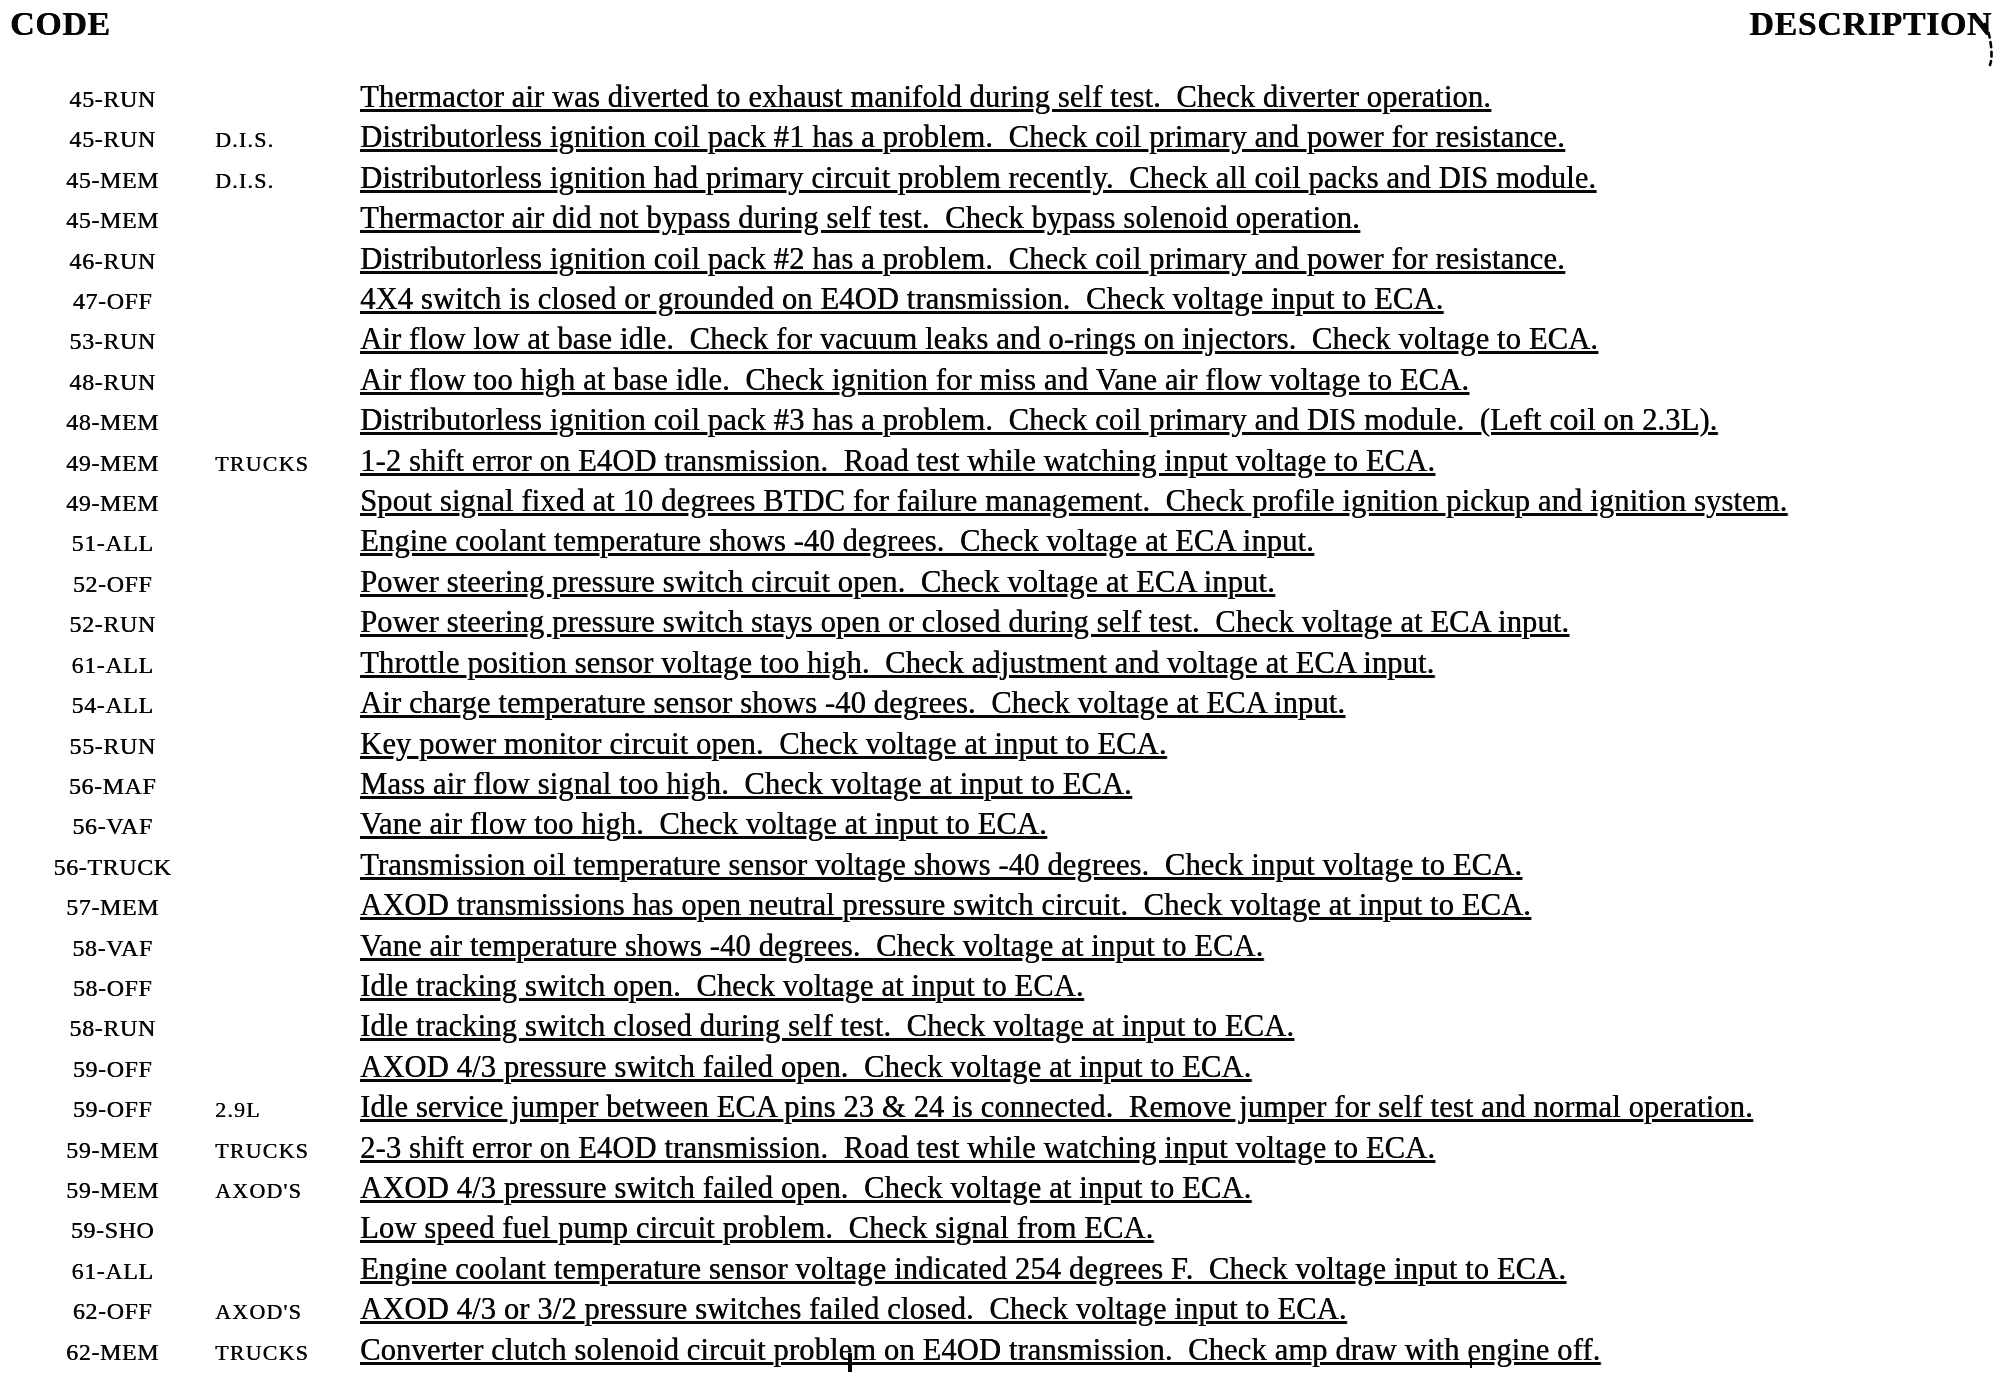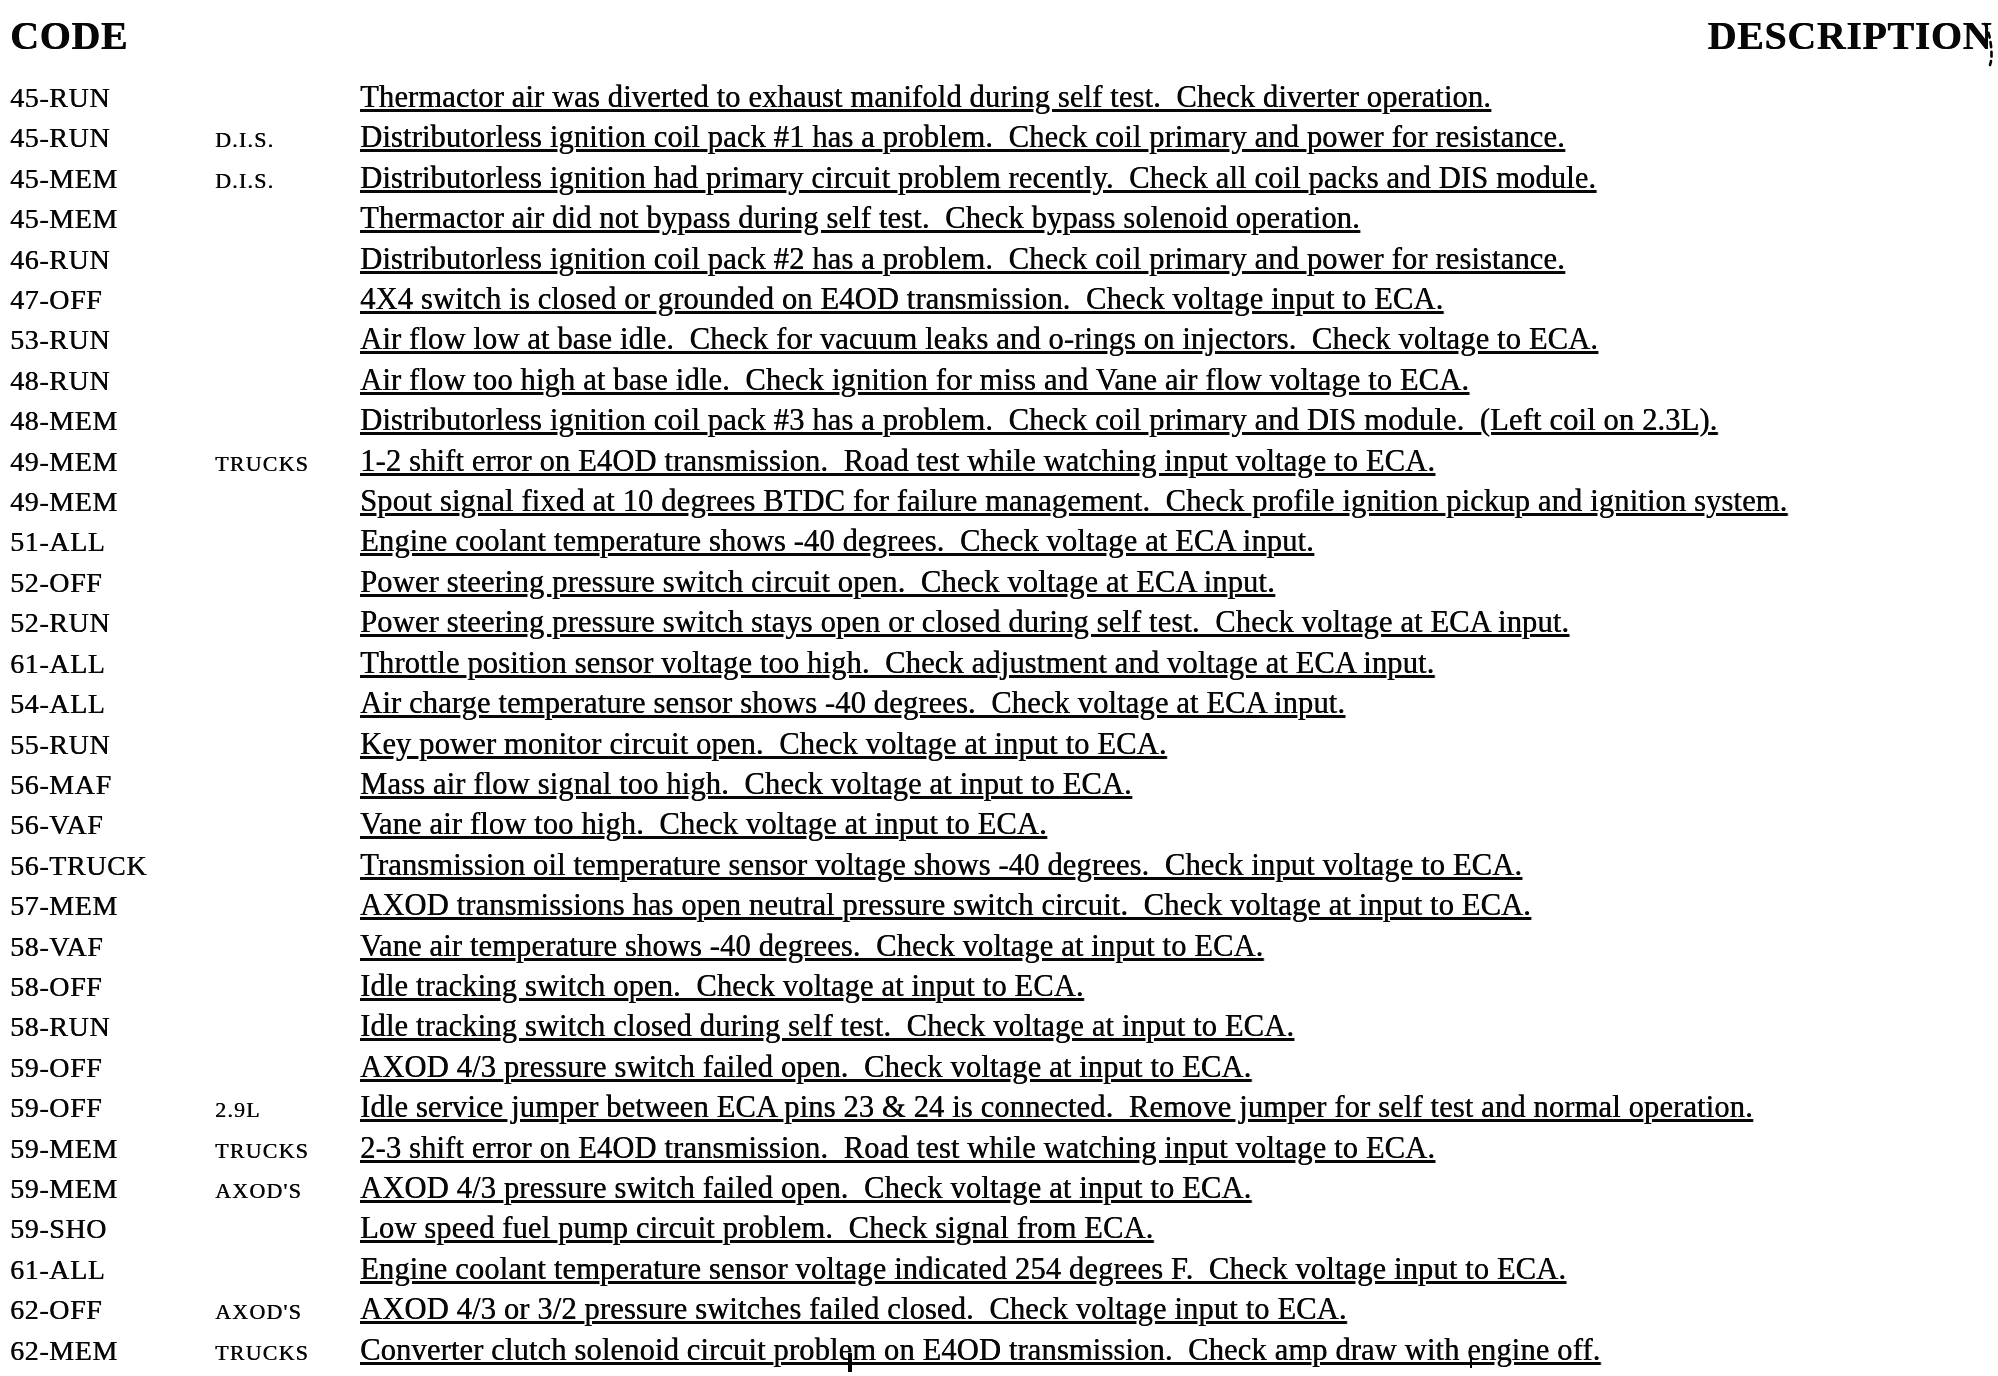--- a/index.html
+++ b/index.html
@@ -19,27 +19,27 @@
     position: absolute;
     inset: 0;
     background: #ffffff;
   }
   
   .ink {
     text-shadow: 0.45px 0 0 currentColor;
   }
   .header-row {
     position: absolute;
-    top: 16px;
+    top: 4px;
     left: 10px;
     right: 6px;
     display: grid;
     grid-template-columns: 205px 145px 1fr;
     font-weight: bold;
-    font-size: 40px;
+    font-size: 34px;
     line-height: 40px;
     letter-spacing: 0.6px;
     white-space: pre;
   }
   .header-desc { grid-column: 3; text-align: right; }
   .code-table {
     position: absolute;
     top: 77px;
     left: 10px;
     right: 6px;
@@ -47,22 +47,23 @@
     grid-auto-rows: 40.42px;
   }
   .row {
     display: grid;
     grid-template-columns: 205px 145px 1fr;
     align-items: baseline;
     line-height: 40.42px;
     white-space: pre;
   }
   .cell-code {
-    font-size: 28px;
+    font-size: 24px;
     letter-spacing: 0.6px;
+    text-align: center;
   }
   .cell-qual {
     font-size: 22px;
     letter-spacing: 1.2px;
   }
   .cell-desc {
     font-size: 30.5px;
     letter-spacing: 0.15px;
     text-decoration: underline;
   }

